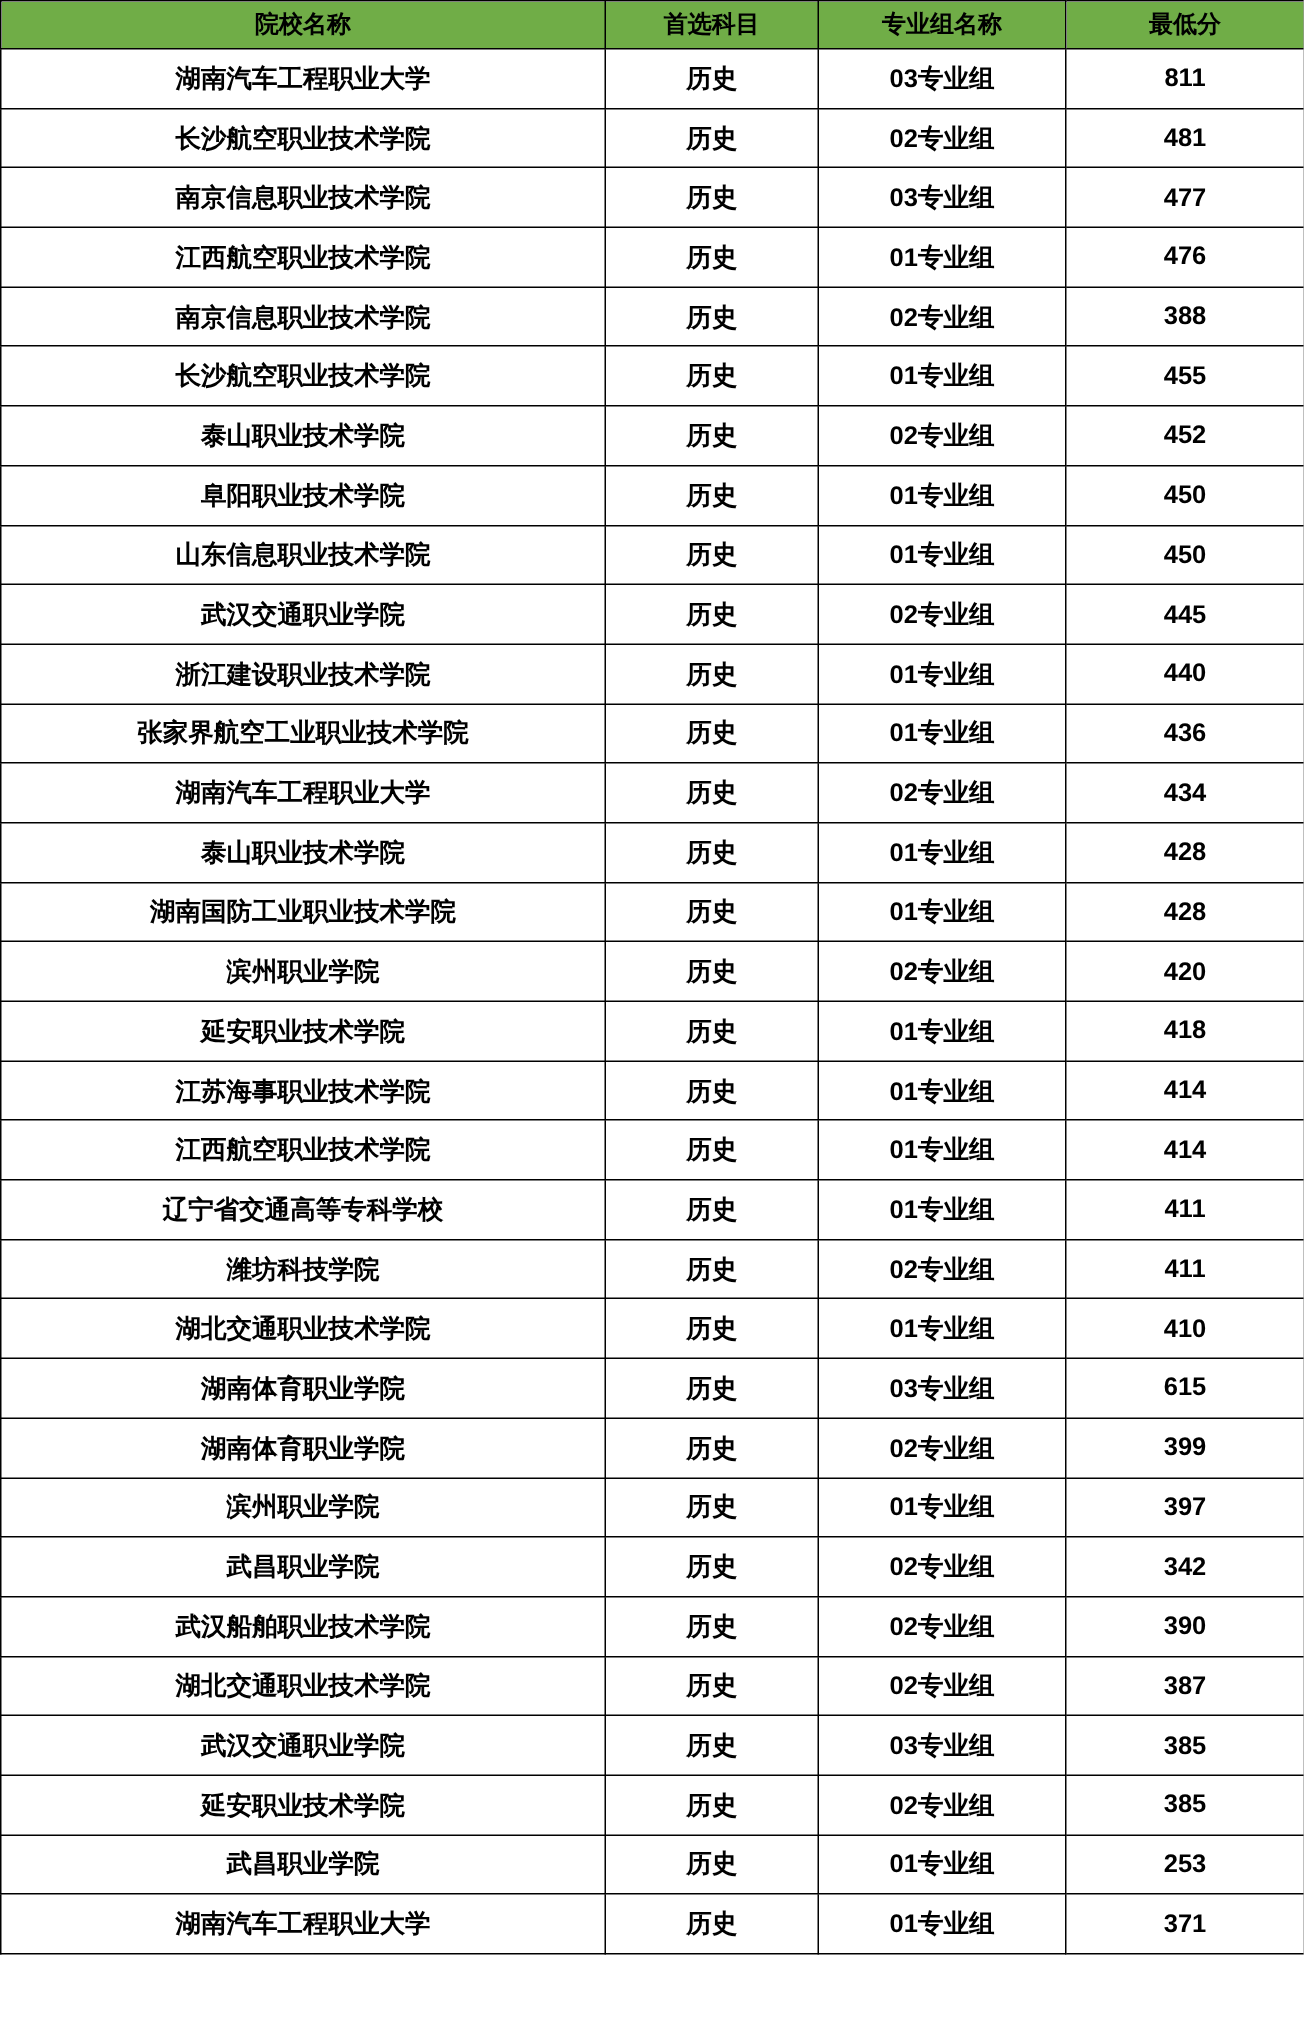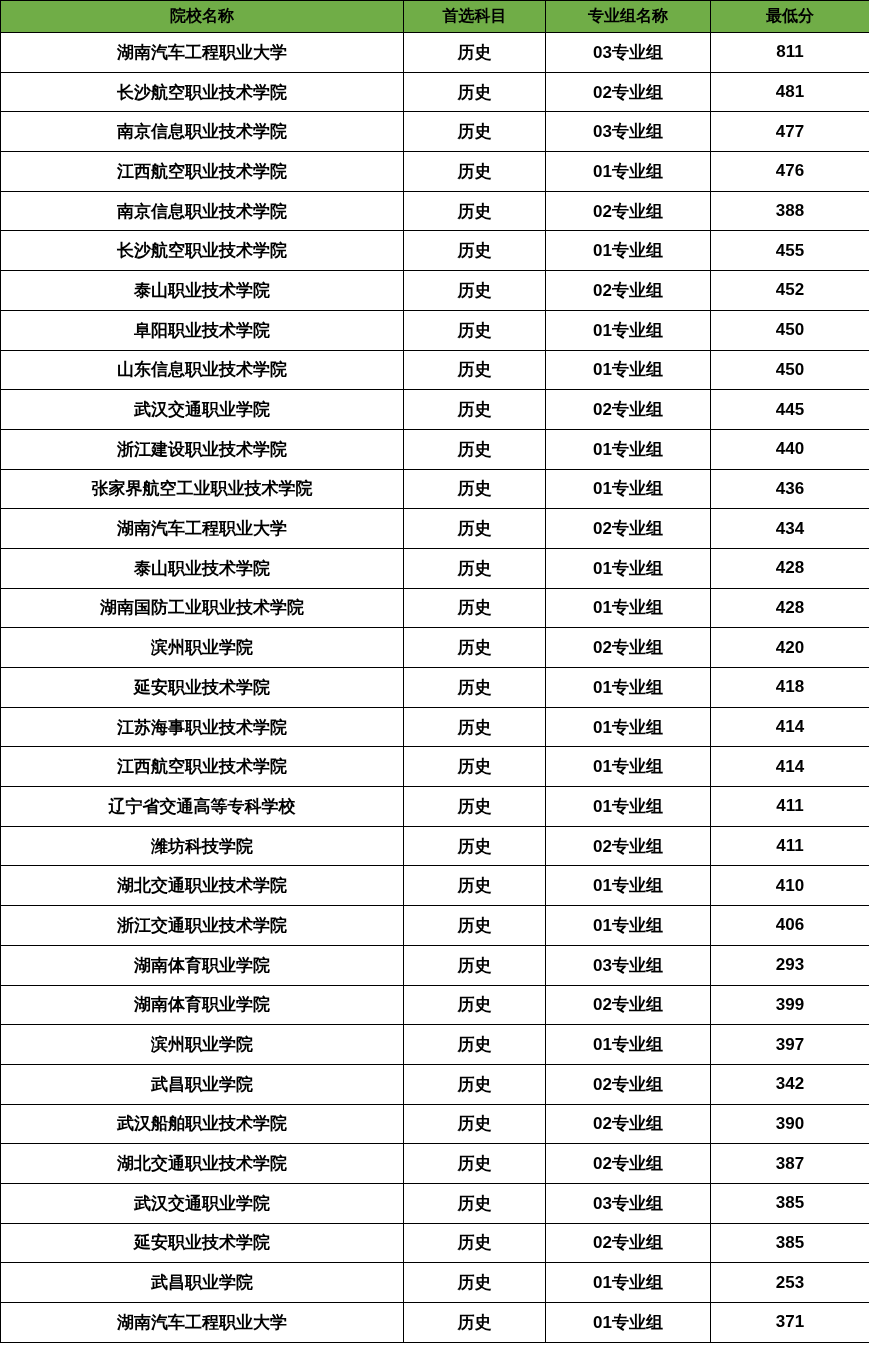--- a/index.html
+++ b/index.html
@@ -198,30 +198,24 @@
           <td>02专业组</td>
           <td>411</td>
         </tr>
         <tr>
           <td>湖北交通职业技术学院</td>
           <td>历史</td>
           <td>01专业组</td>
           <td>410</td>
         </tr>
         <tr>
-          <td>浙江交通职业技术学院</td>
-          <td>历史</td>
-          <td>01专业组</td>
-          <td>406</td>
-        </tr>
-        <tr>
           <td>湖南体育职业学院</td>
           <td>历史</td>
           <td>03专业组</td>
-          <td>293</td>
+          <td>615</td>
         </tr>
         <tr>
           <td>湖南体育职业学院</td>
           <td>历史</td>
           <td>02专业组</td>
           <td>399</td>
         </tr>
         <tr>
           <td>滨州职业学院</td>
           <td>历史</td>

